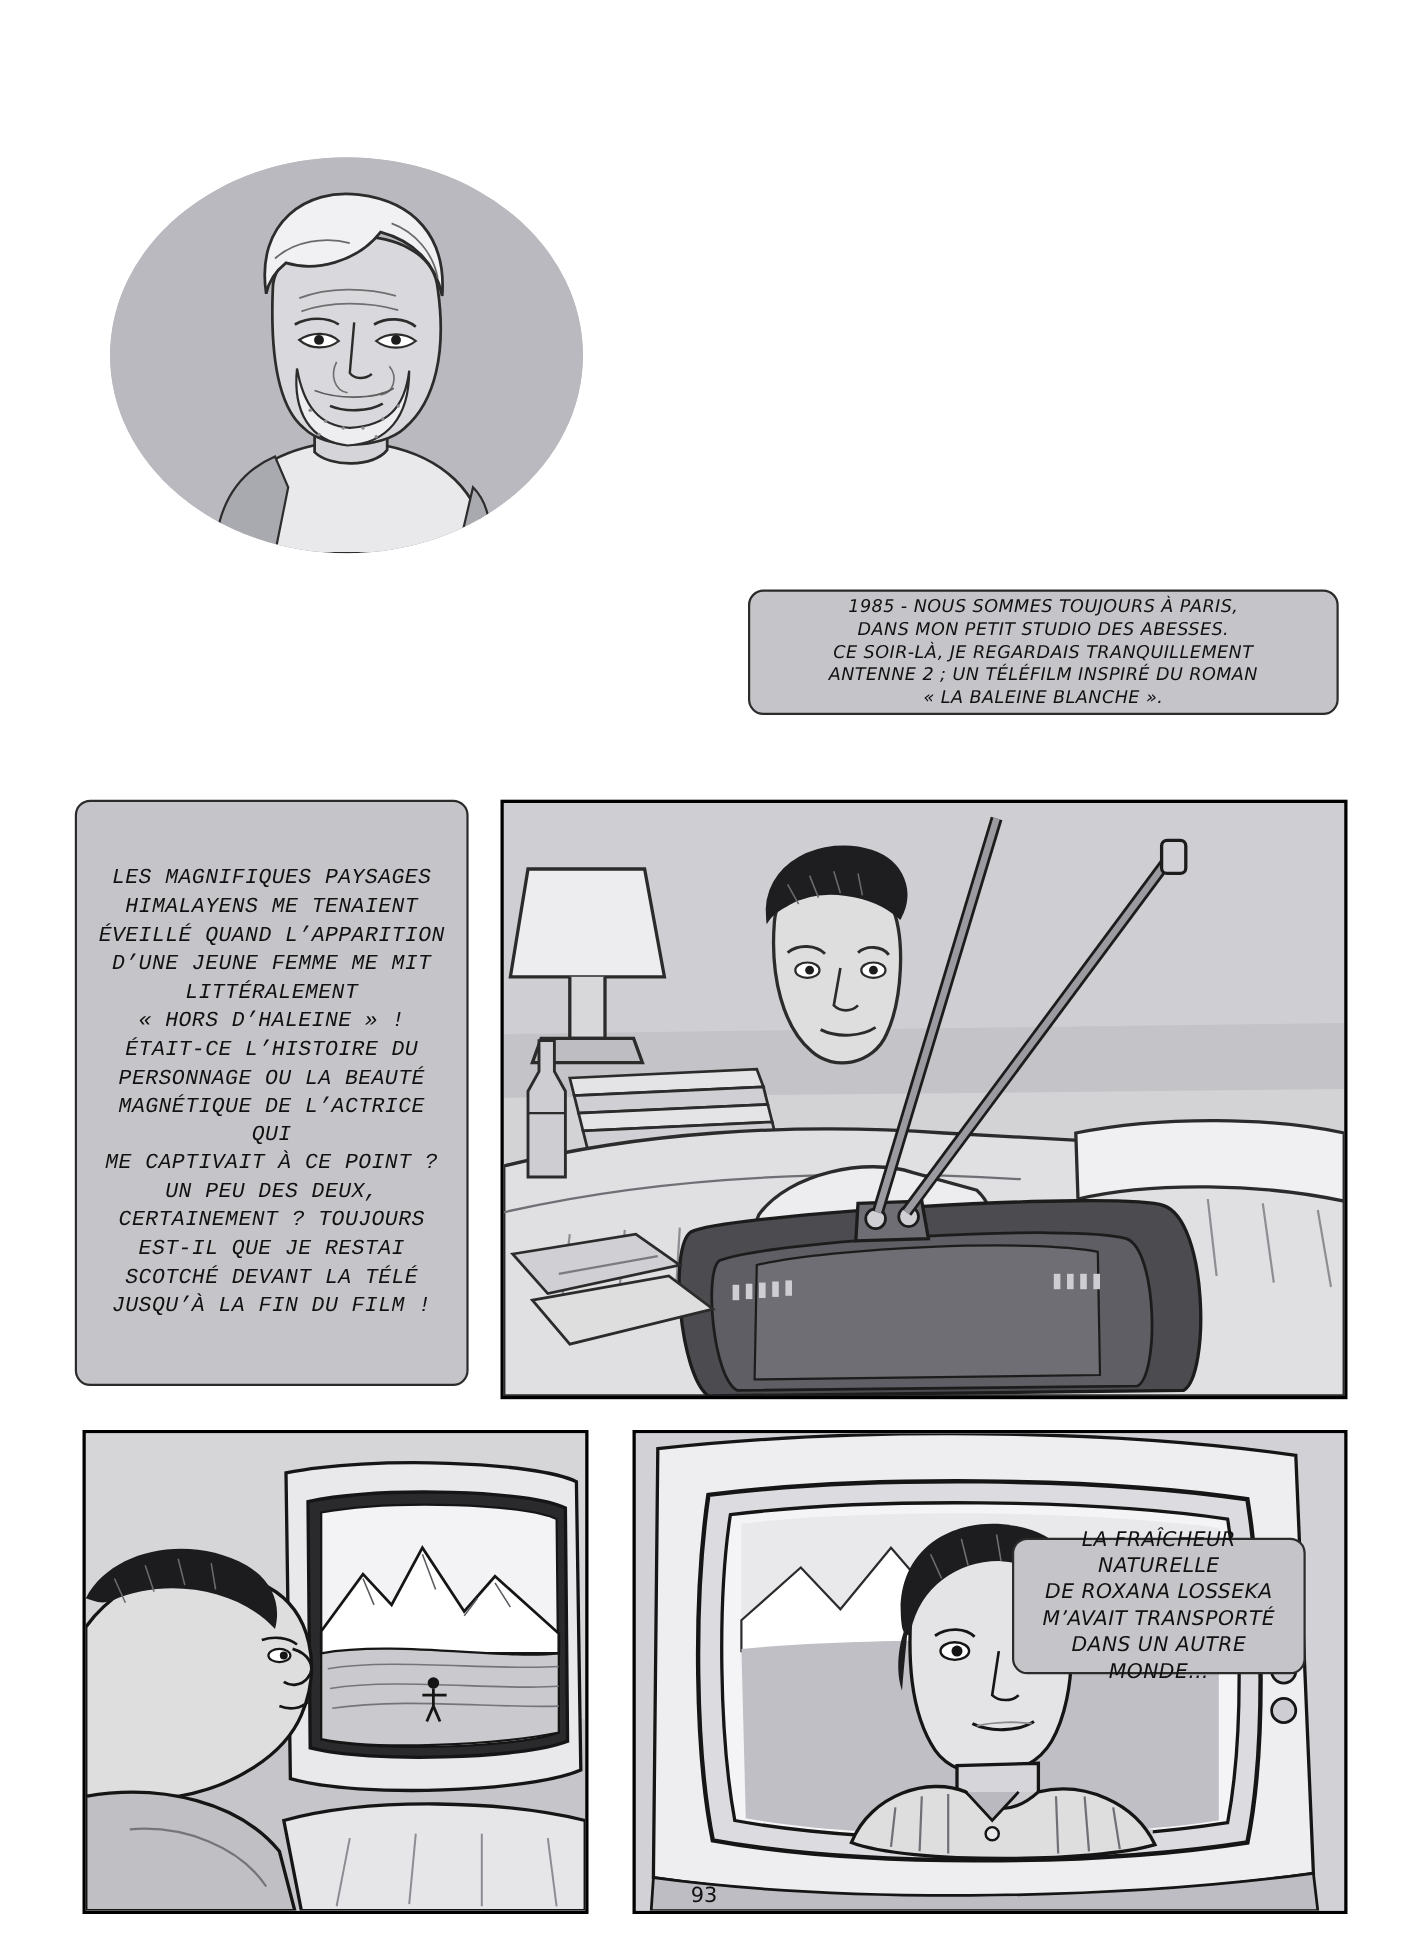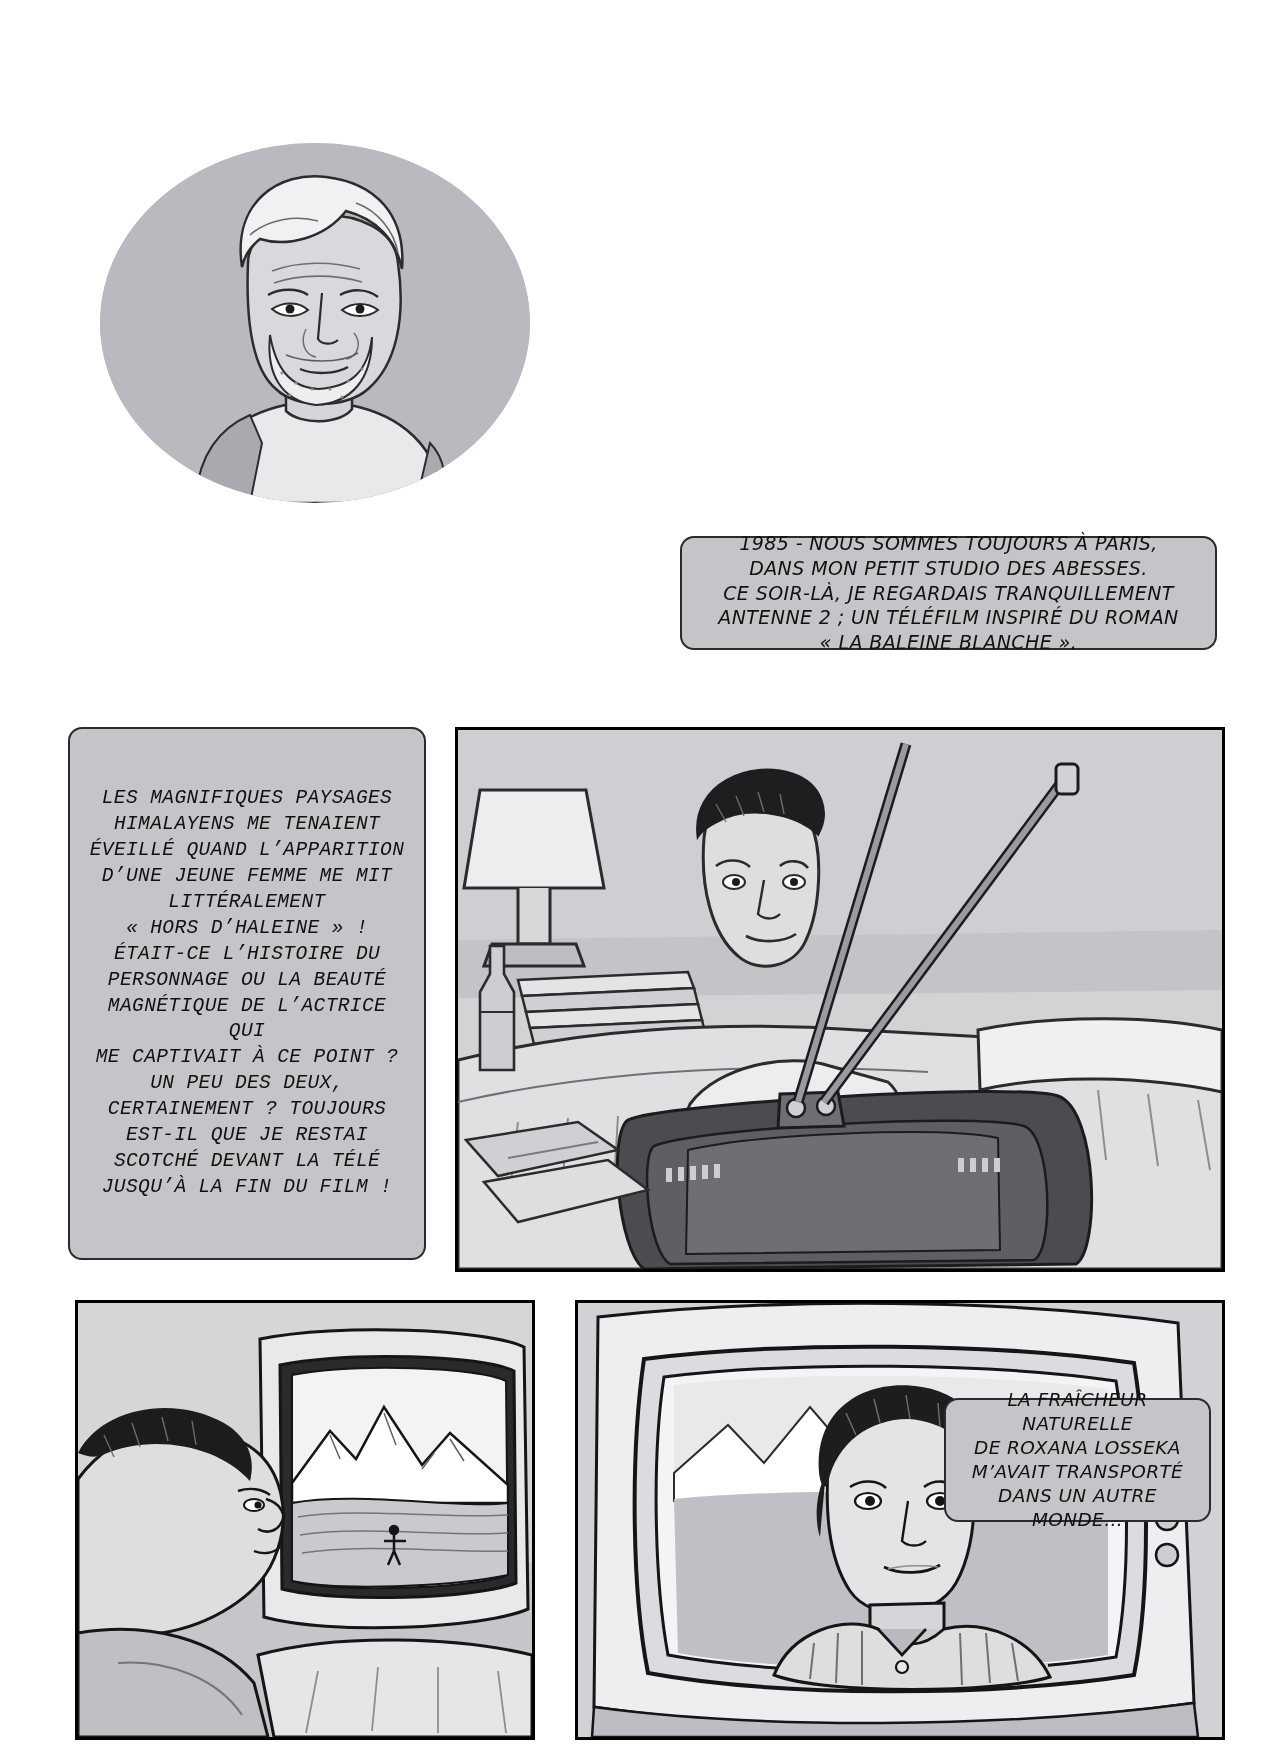--- a/index.html
+++ b/index.html
@@ -76,32 +76,31 @@
     padding: 10px 14px;
     color: #111;
     font-family: "DejaVu Sans", sans-serif;
     font-style: italic;
     letter-spacing: 0.4px;
     line-height: 1.30;
     white-space: pre-line;
   }
   #caption-intro {
     left: 680px; top: 536px; width: 537px; height: 114px;
-    font-size: 19px;
+    font-size: 16px;
   }
   #caption-left {
     left: 68px; top: 727px; width: 358px; height: 533px;
     font-size: 19.5px;
     line-height: 1.33;
     font-family: Liberation Mono, monospace;
   }
   #caption-roxana {
     left: 920px; top: 1398px; width: 267px; height: 124px;
     font-size: 18.5px;
-    margin-left: 24px;
   }
 
   
   .page-number {
     position: absolute;
     left: 0; right: 0;
     bottom: 26px;
     text-align: center;
     font-size: 19px;
     color: #111;
@@ -405,14 +404,15 @@
 
       <path d="M16 404 C180 426 420 426 616 400 L620 434 L14 434 Z" fill="#bdbdc3" stroke="#151515" stroke-width="2.5"></path>
     </svg>
   </div>
 
   <div class="caption" id="caption-roxana">LA FRAÎCHEUR NATURELLE
 DE ROXANA LOSSEKA
 M’AVAIT TRANSPORTÉ
 DANS UN AUTRE MONDE…</div>
 
+  <div class="page-number">93</div>
 
 </div>
 
 </body></html>

